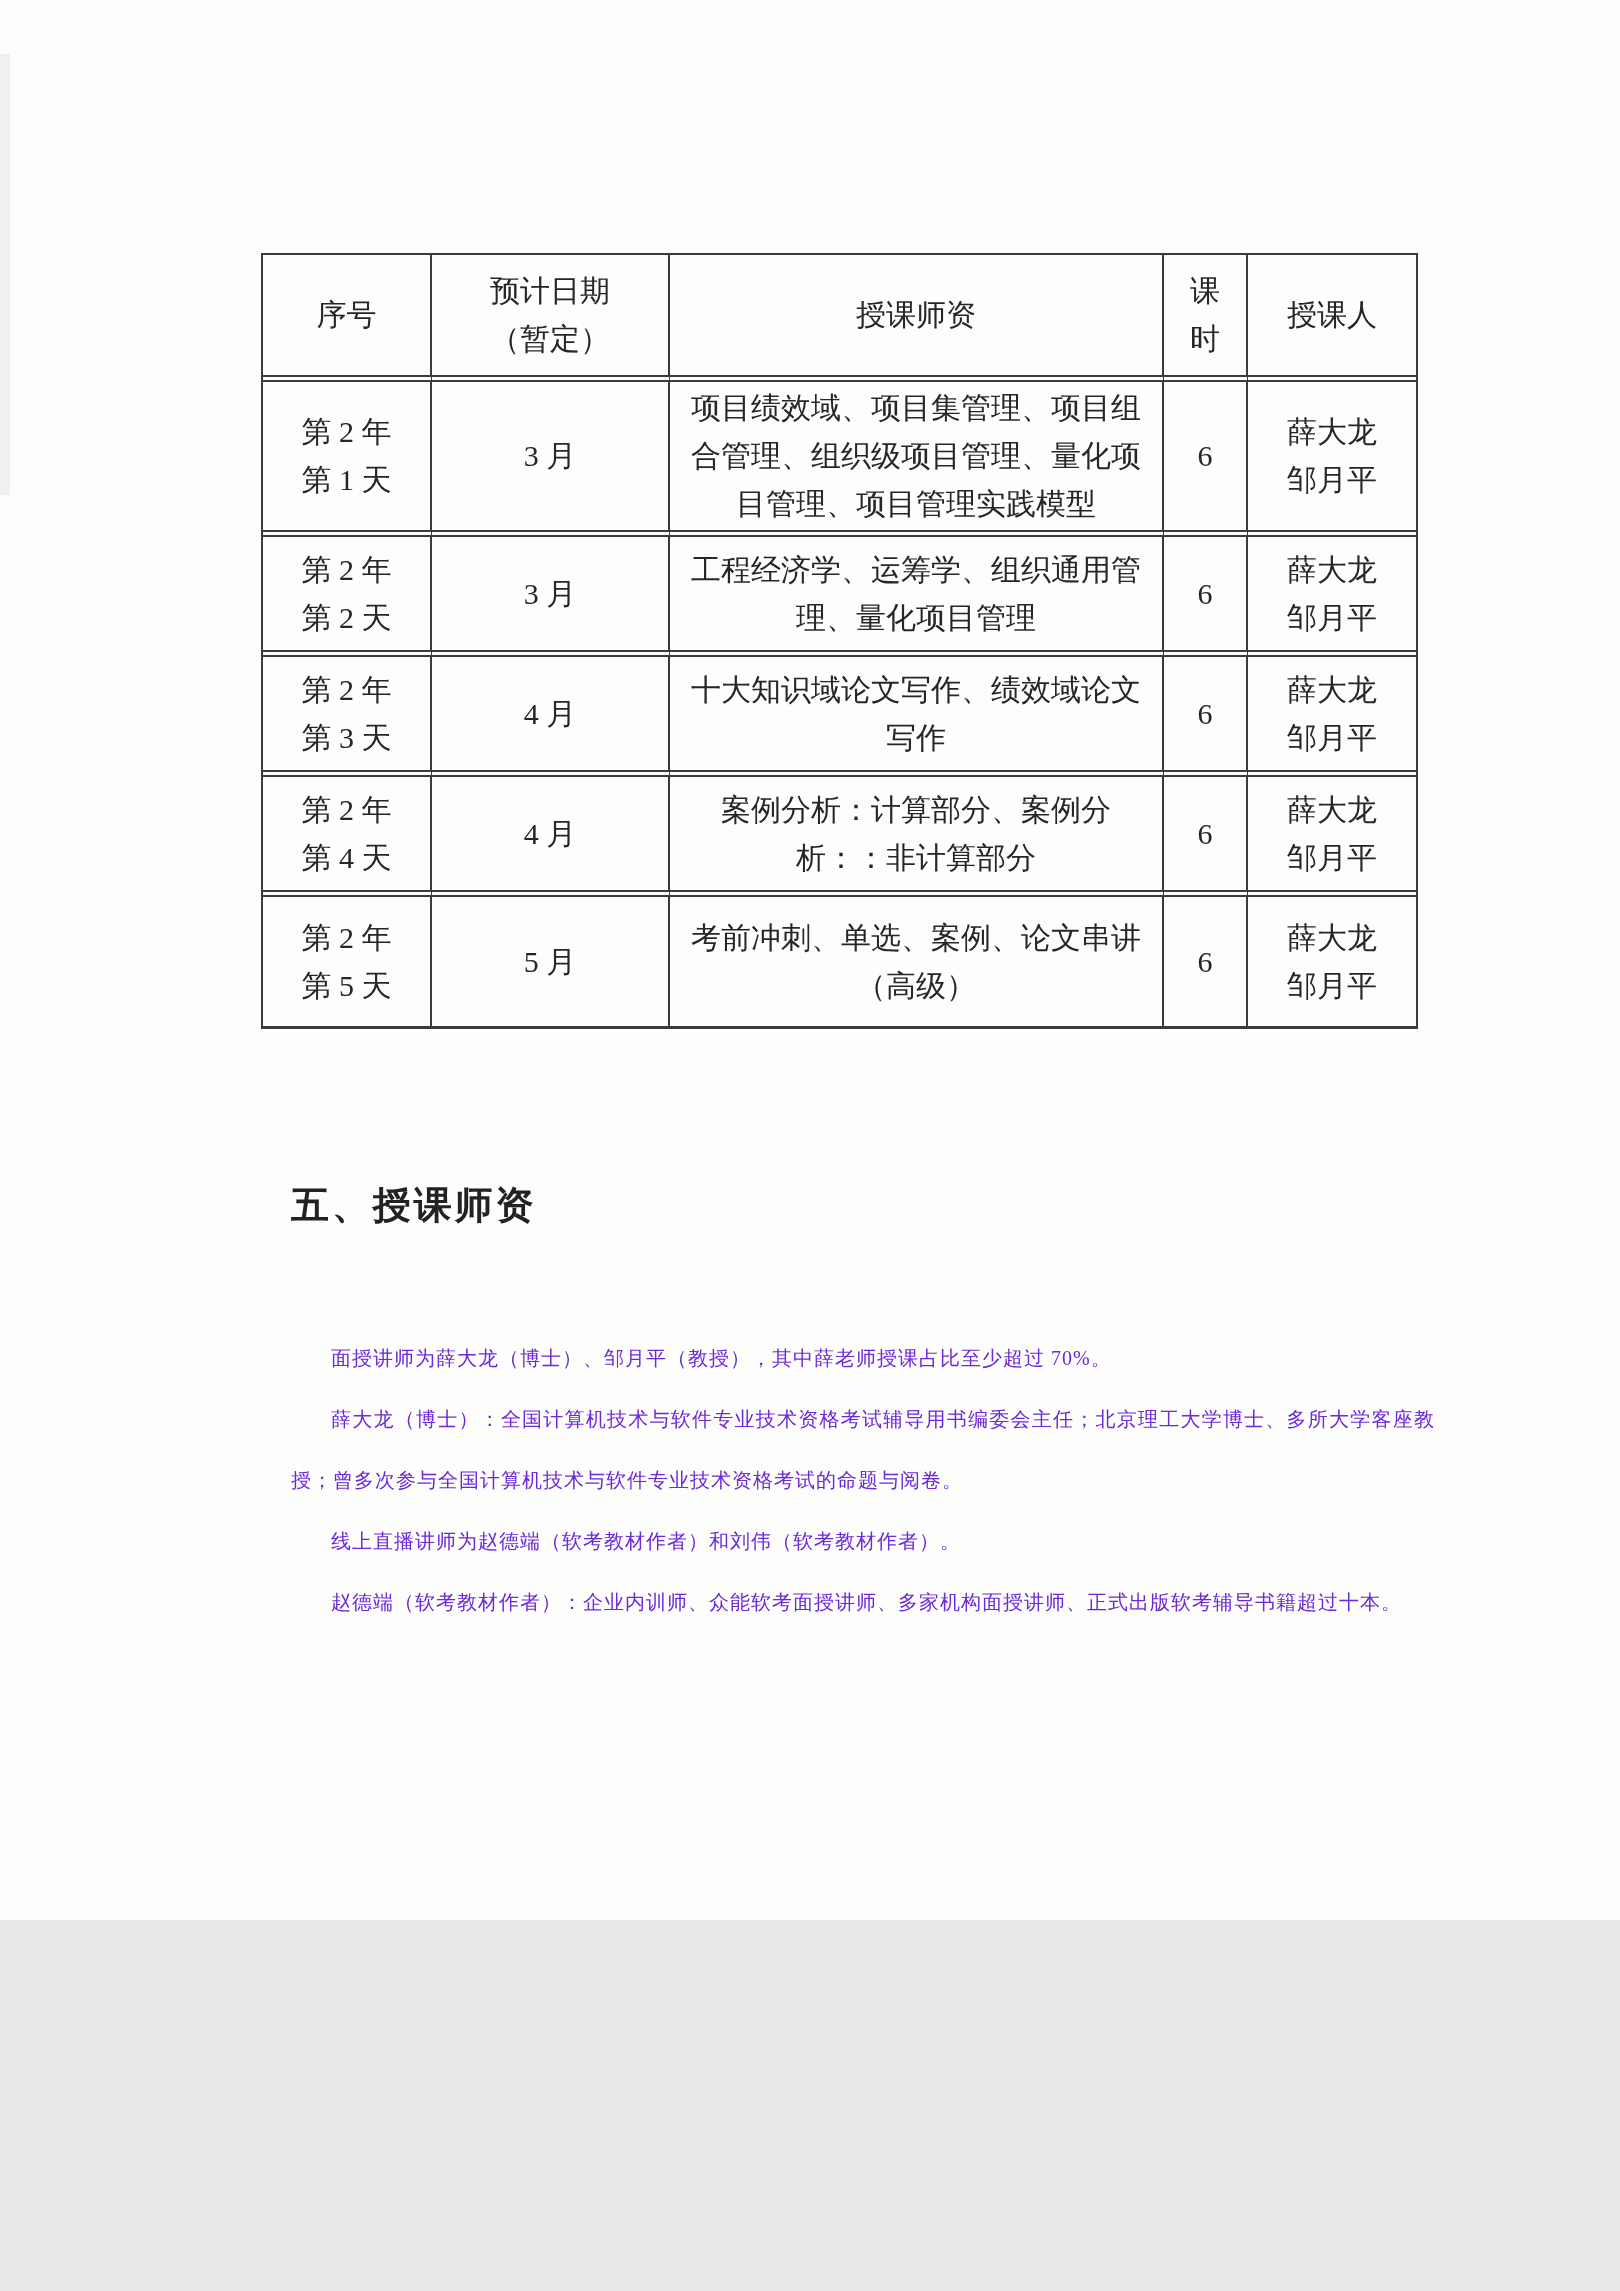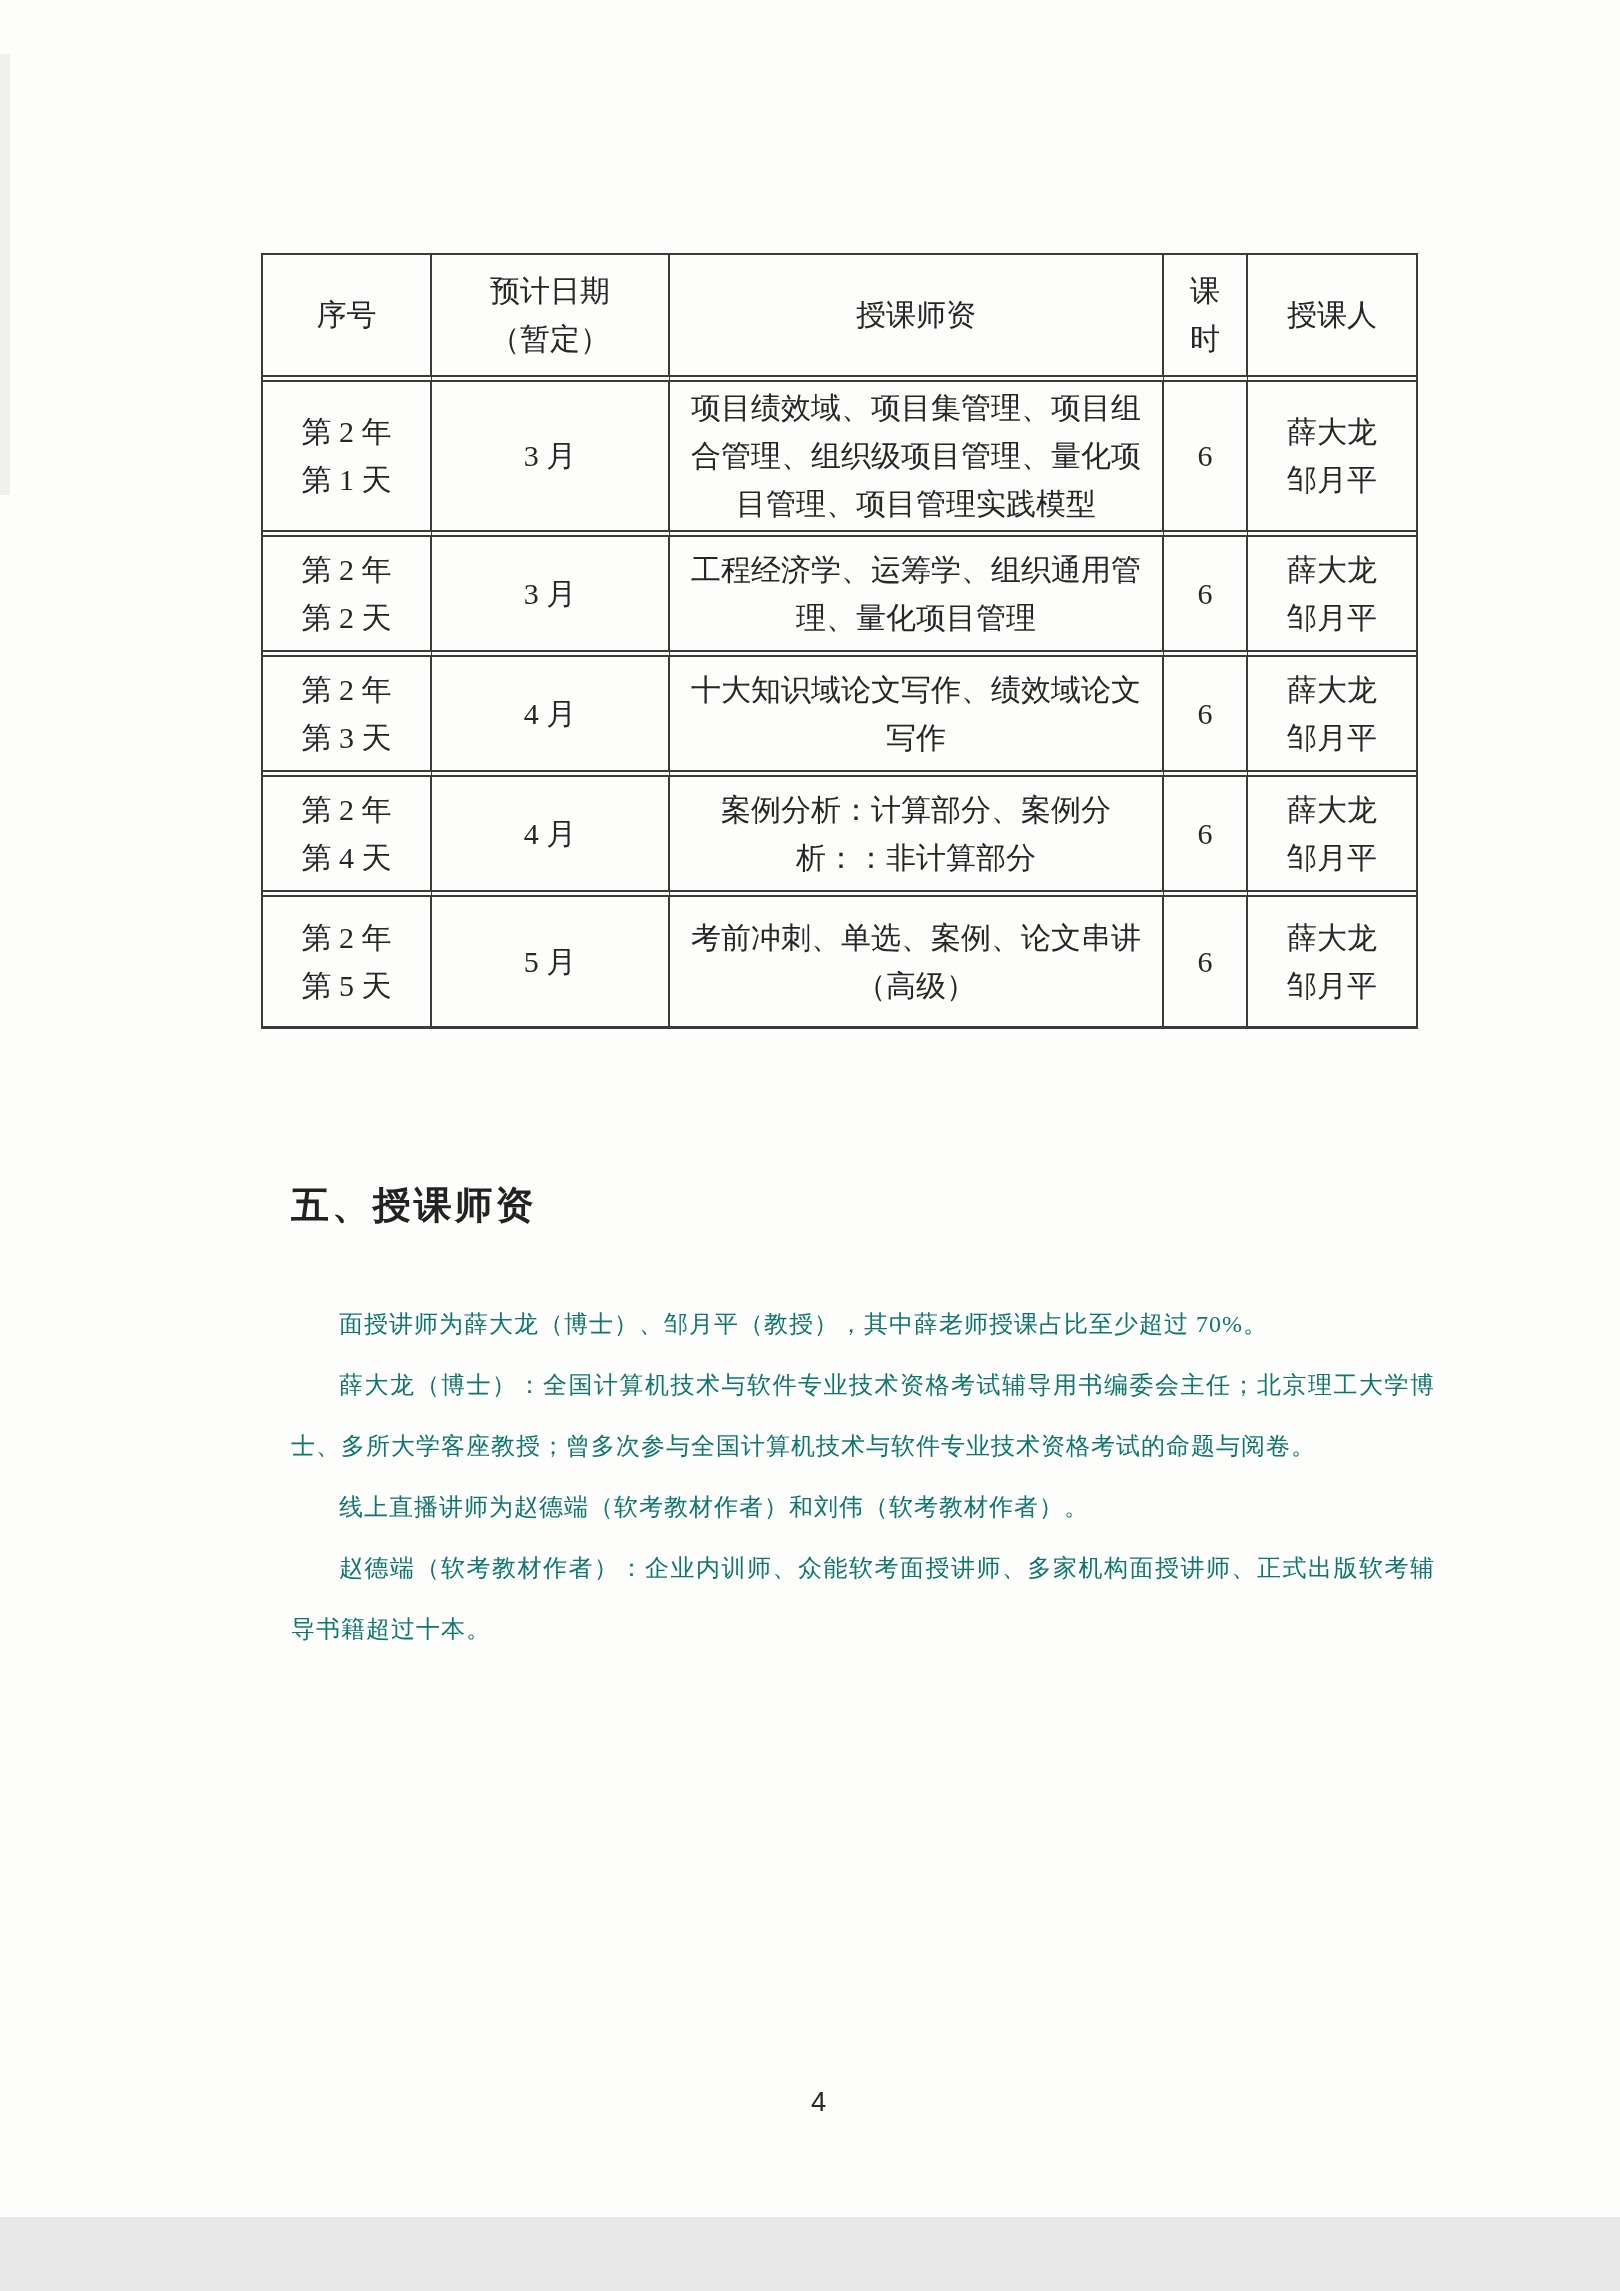--- a/index.html
+++ b/index.html
@@ -1,19 +1,19 @@
 <!DOCTYPE html>
 <html><head>
 <meta charset="utf-8">
 <style>
   html, body { margin: 0; padding: 0; background: #e8e8e8; }
   .page {
     position: relative;
     width: 1620px;
-    height: 2217px;
+    height: 1920px;
     margin: 0 auto;
     background: #fdfdfc;
     font-family: "Liberation Serif", "DejaVu Serif", serif;
     color: #262626;
     overflow: hidden;
   }
   
   .scan-edge {
     position: absolute;
     left: 0; top: 54px;
@@ -68,26 +68,26 @@
     left: 291px;
     top: 1180px;
     font-size: 38px;
     font-weight: bold;
     letter-spacing: 2.9px;
     color: #222;
   }
   .body-text {
     position: absolute;
     left: 291px;
-    top: 1294px;
+    top: 1328px;
     width: 1144px;
-    font-size: 24px;
+    font-size: 20px;
     line-height: 61px;
     text-align: justify;
-    color: #0f766e;
+    color: #6d28d9;
   }
   .body-text p {
     margin: 0;
     text-indent: 2em;
     letter-spacing: 1px;
   }
 
   
   .page-number {
     position: absolute;

